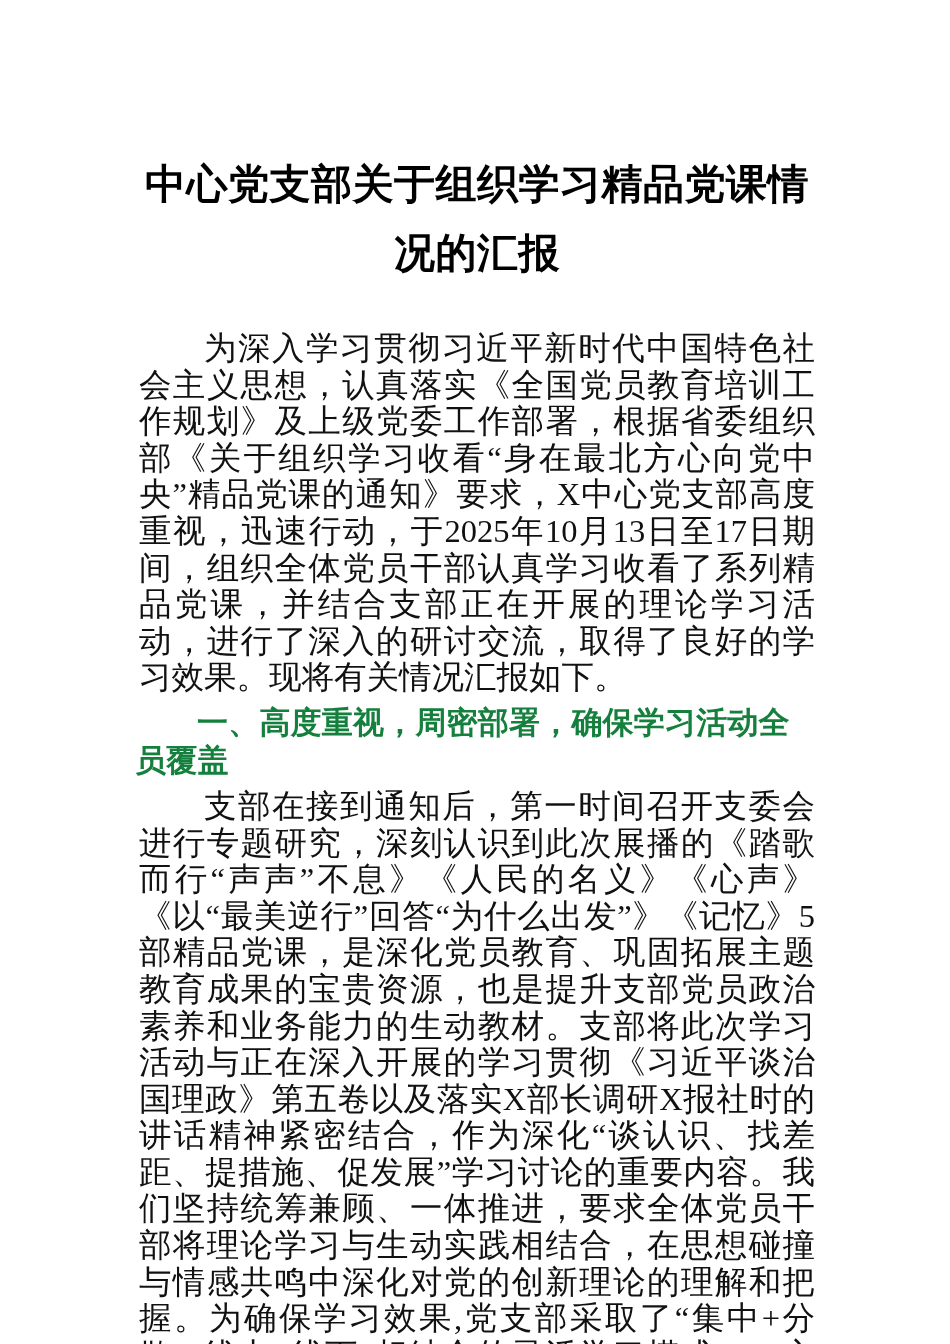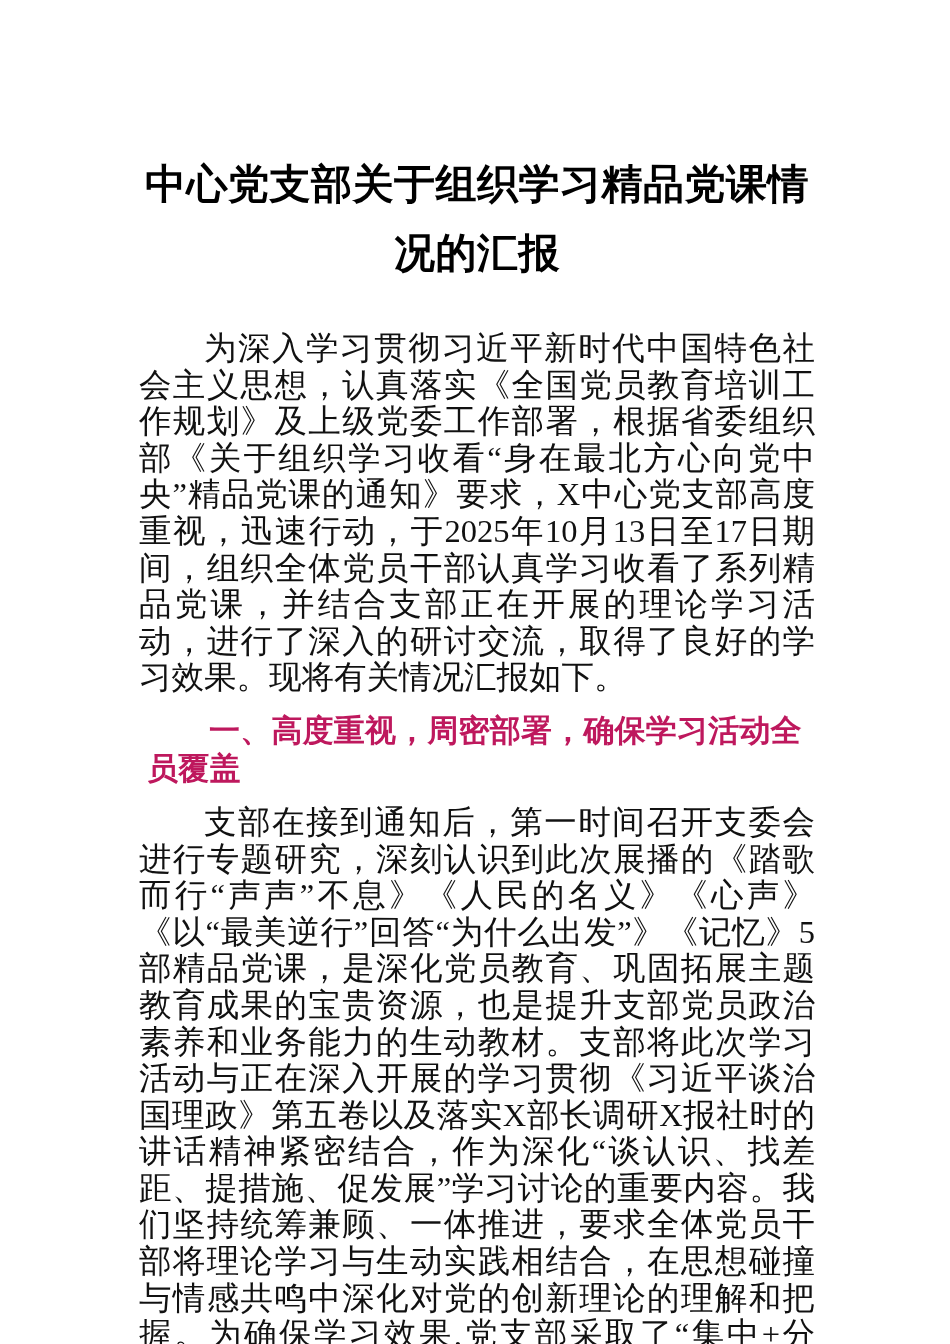--- a/index.html
+++ b/index.html
@@ -53,27 +53,27 @@
     font-family: "Liberation Serif", "DejaVu Serif", serif;
     font-weight: 400;
   }
 
   .para.first {
     padding-top: 34px;
   }
 
   
   .section-heading {
-    margin: 16px;
+    margin: 4px;
     font-family: "Liberation Sans", "DejaVu Sans", sans-serif;
     font-weight: 700;
     font-size: 31px;
     line-height: 38px;
     letter-spacing: 0.2px;
-    color: #be185d;
+    color: #15803d;
     text-indent: 62px;
     text-align: left;
   }
 
   
   .kai {
     transform-origin: left top;
   }
 </style>
 </head>

